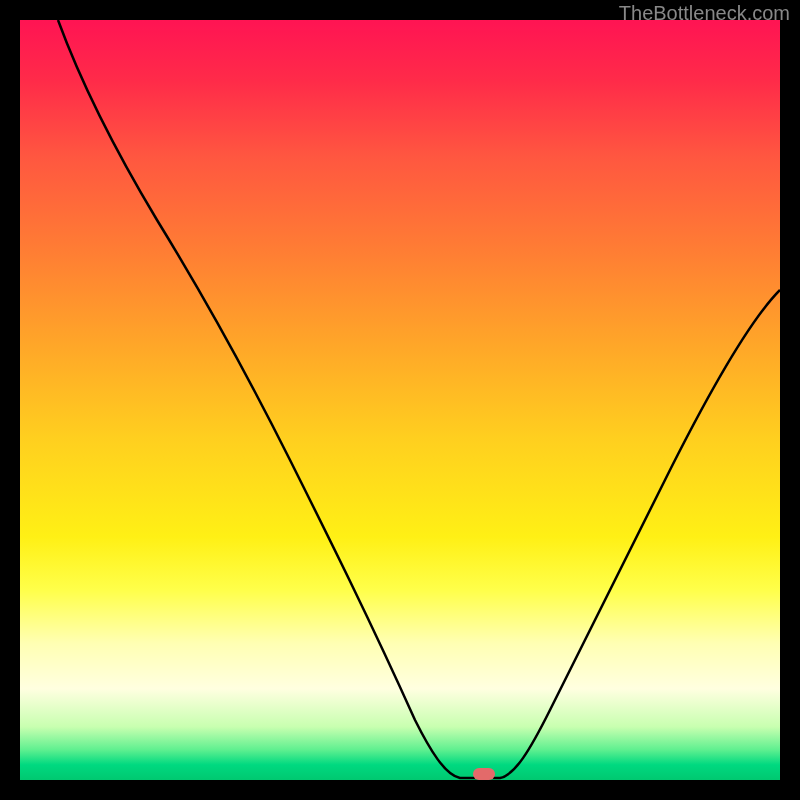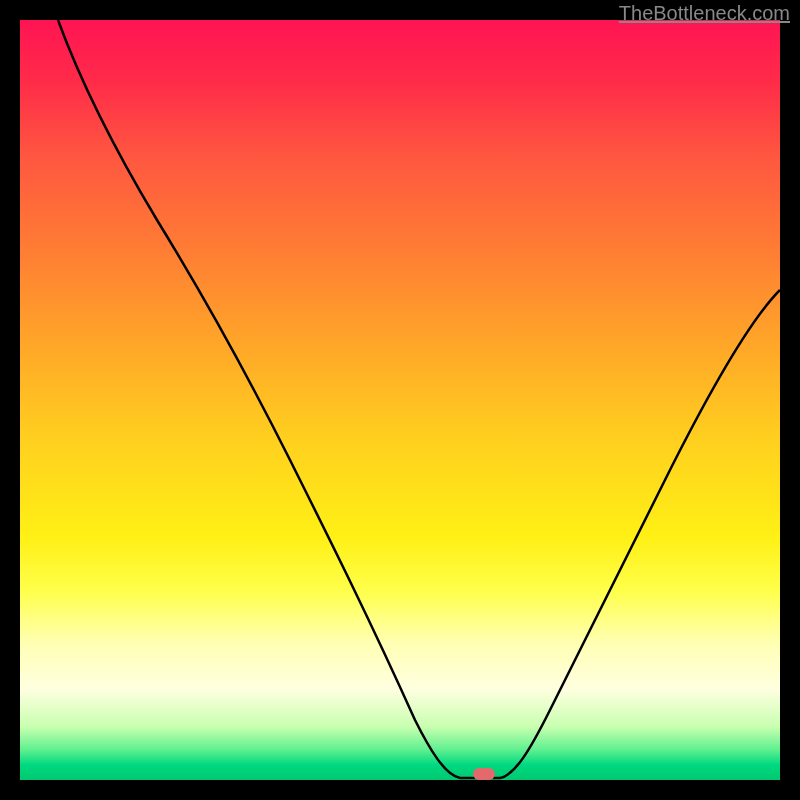--- a/index.html
+++ b/index.html
@@ -14,21 +14,20 @@
     position: relative;
     font-family: Arial, sans-serif;
   }
   .watermark {
     position: absolute;
     top: 2px;
     right: 10px;
     color: #888;
     font-size: 20px;
     z-index: 10;
-    text-decoration: underline;
   }
   .plot-area {
     position: absolute;
     left: 20px;
     top: 20px;
     width: 760px;
     height: 760px;
     background: linear-gradient(to bottom,
       #ff1453 0%,
       #ff2b49 8%,

